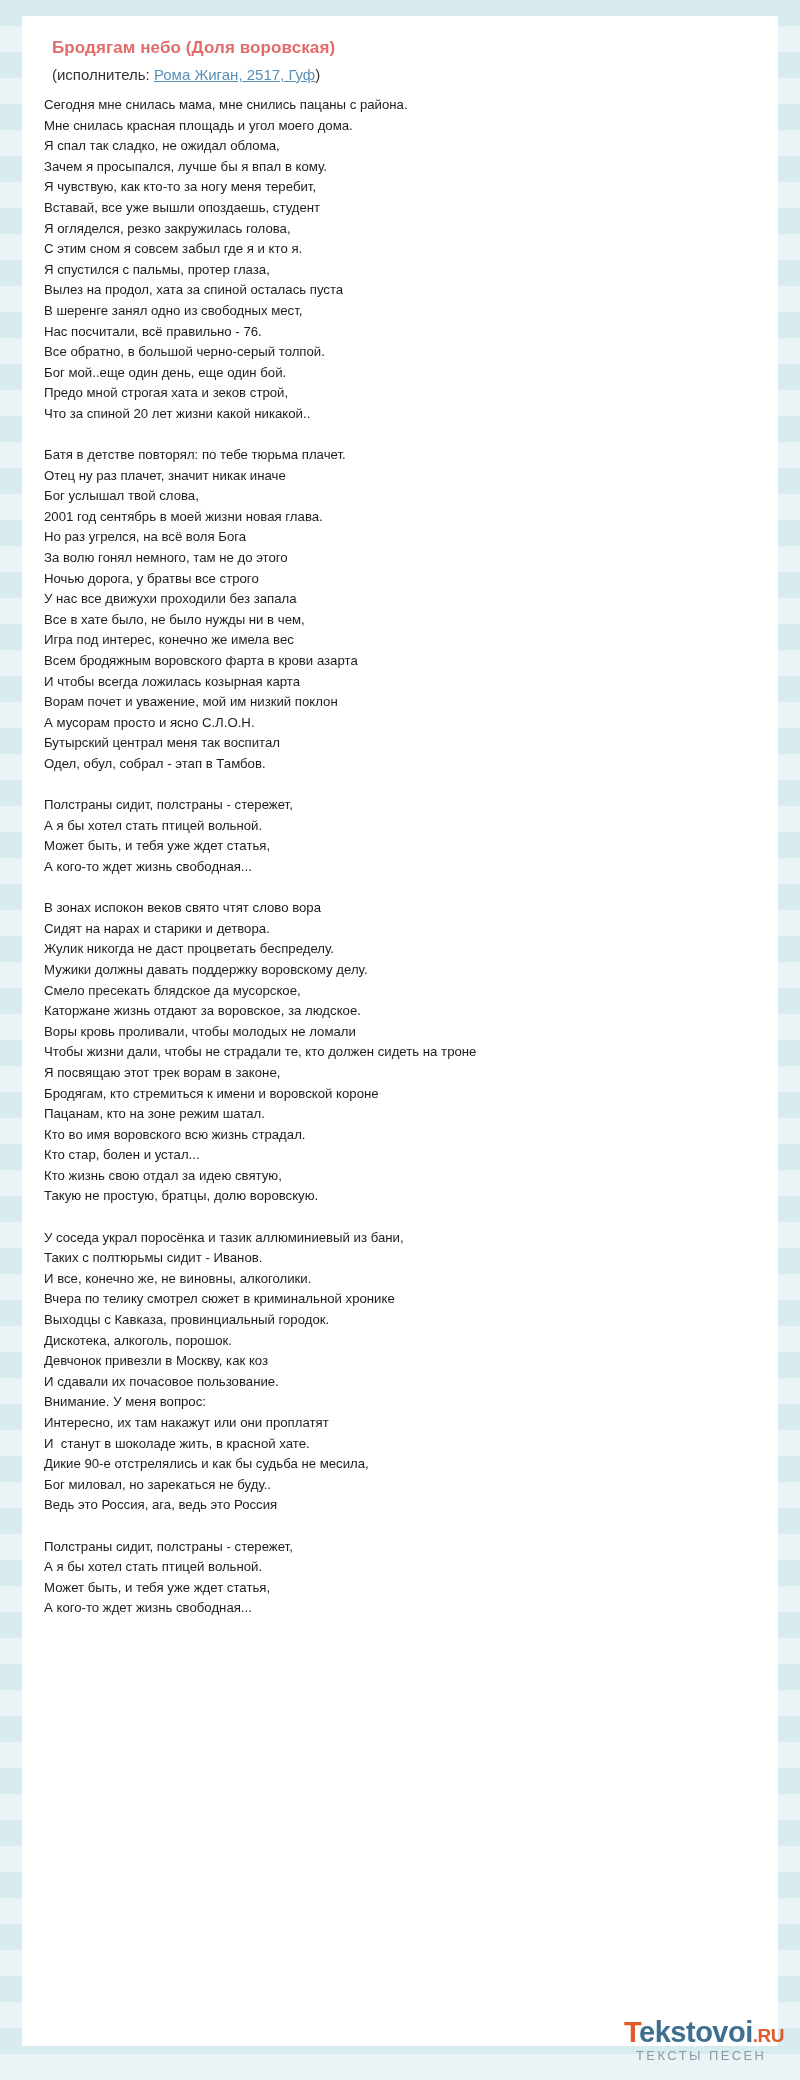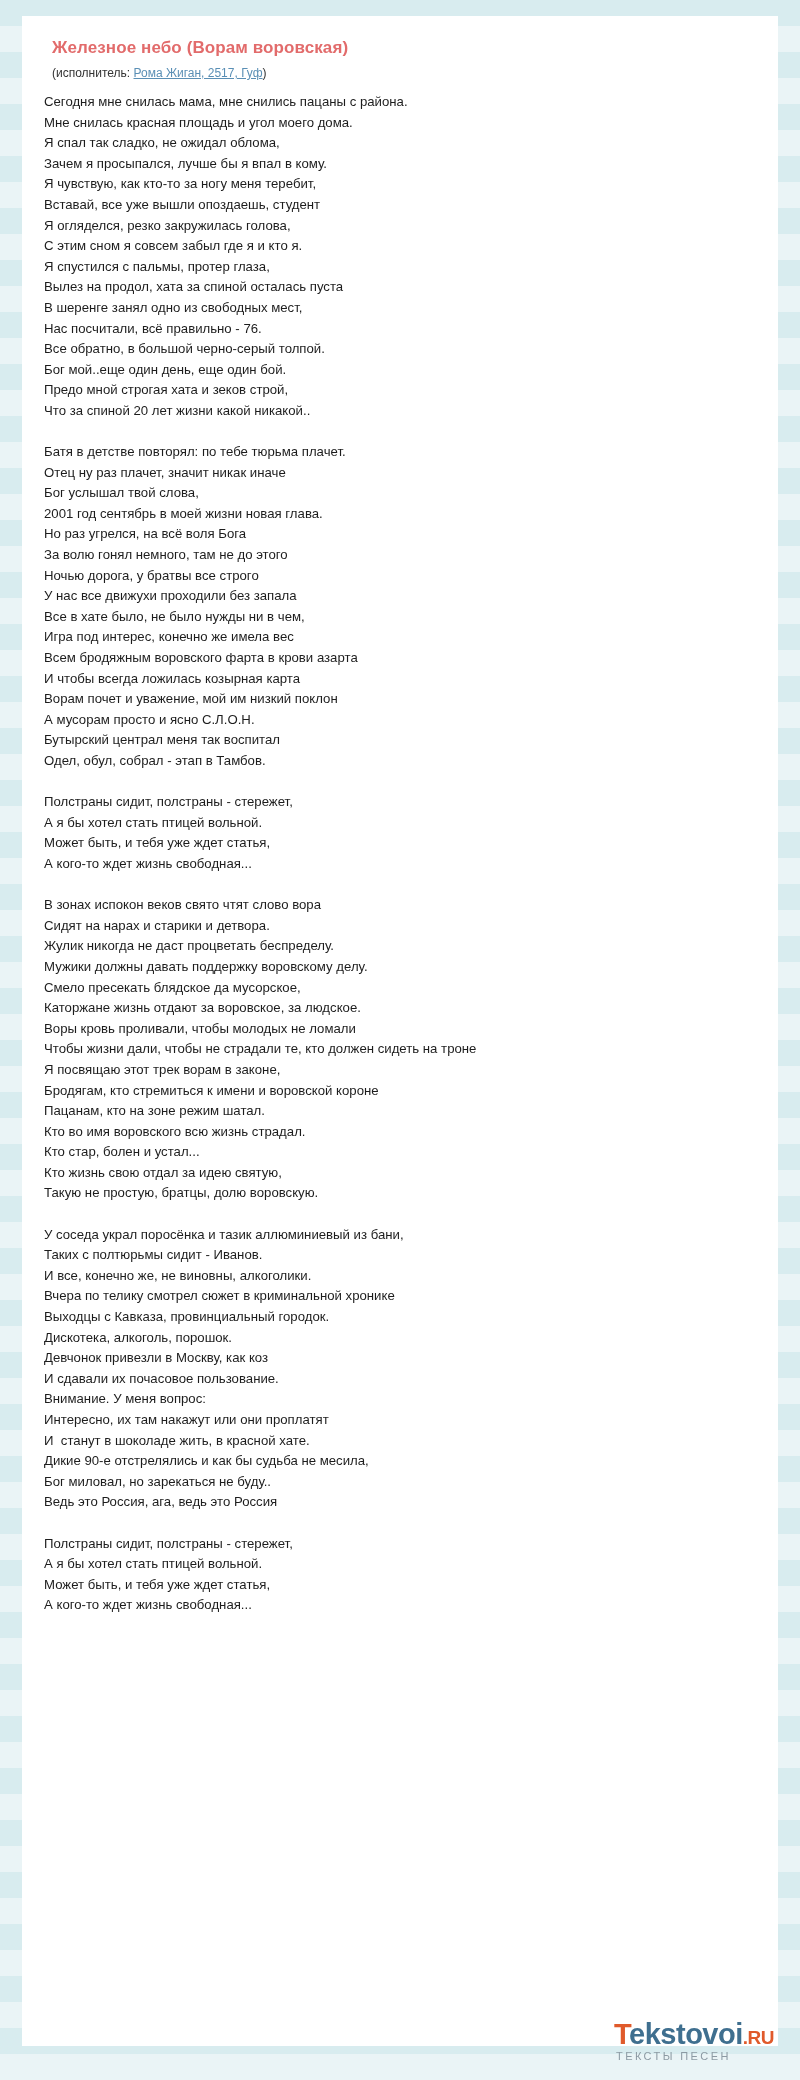--- a/index.html
+++ b/index.html
@@ -44,75 +44,75 @@
     box-sizing: border-box;
   }
   .song-title {
     color: #e26b6b;
     font-size: 17px;
     font-weight: bold;
     margin: 4px 0 8px 10px;
     letter-spacing: 0.1px;
   }
   .performer-line {
-    font-size: 12px;
+    font-size: 15px;
     color: #444444;
     margin: 0 0 12px 10px;
   }
   .performer-line .label { color: #333333; }
   .performer-link {
     color: #5a8fb5;
     text-decoration: underline;
     cursor: pointer;
   }
   .lyrics {
     margin: 0 0 0 2px;
     font-size: 13.2px;
     line-height: 20.6px;
     color: #1d1d1d;
     white-space: pre-wrap;
   }
   .footer-logo {
     position: absolute;
-    right: 26px;
+    right: 16px;
     bottom: 18px;
     z-index: 3;
     text-align: left;
     line-height: 1;
   }
   .logo-main {
     font-size: 29px;
     font-weight: bold;
     color: #3f6f8f;
     letter-spacing: -0.5px;
   }
   .logo-main .accent { color: #e05a2b; }
   .logo-sub {
-    font-size: 11px;
+    font-size: 13px;
     color: #8c9aa3;
     letter-spacing: 2.4px;
     margin-top: 2px;
-    margin-left: 2px;
+    margin-left: 12px;
   }
   .logo-suffix {
     color: #e05a2b;
     font-size: 19px;
     font-weight: bold;
   }
 </style>
 </head>
 <body>
 
 <div class="page-bg"></div>
 <div class="bg-left"></div>
 <div class="bg-right"></div>
 
 <div class="content-card">
 
-  <h1 class="song-title">Железное небо (Ворам воровская)</h1>
+  <h1 class="song-title">Бродягам небо (Доля воровская)</h1>
 
   <div class="performer-line">
     <span class="label">(исполнитель: </span><span class="performer-link">Рома Жиган, 2517, Гуф</span><span class="label">)</span>
   </div>
 
   <div class="lyrics">Сегодня мне снилась мама, мне снились пацаны с района.
 Мне снилась красная площадь и угол моего дома.
 Я спал так сладко, не ожидал облома,
 Зачем я просыпался, лучше бы я впал в кому.
 Я чувствую, как кто-то за ногу меня теребит,

